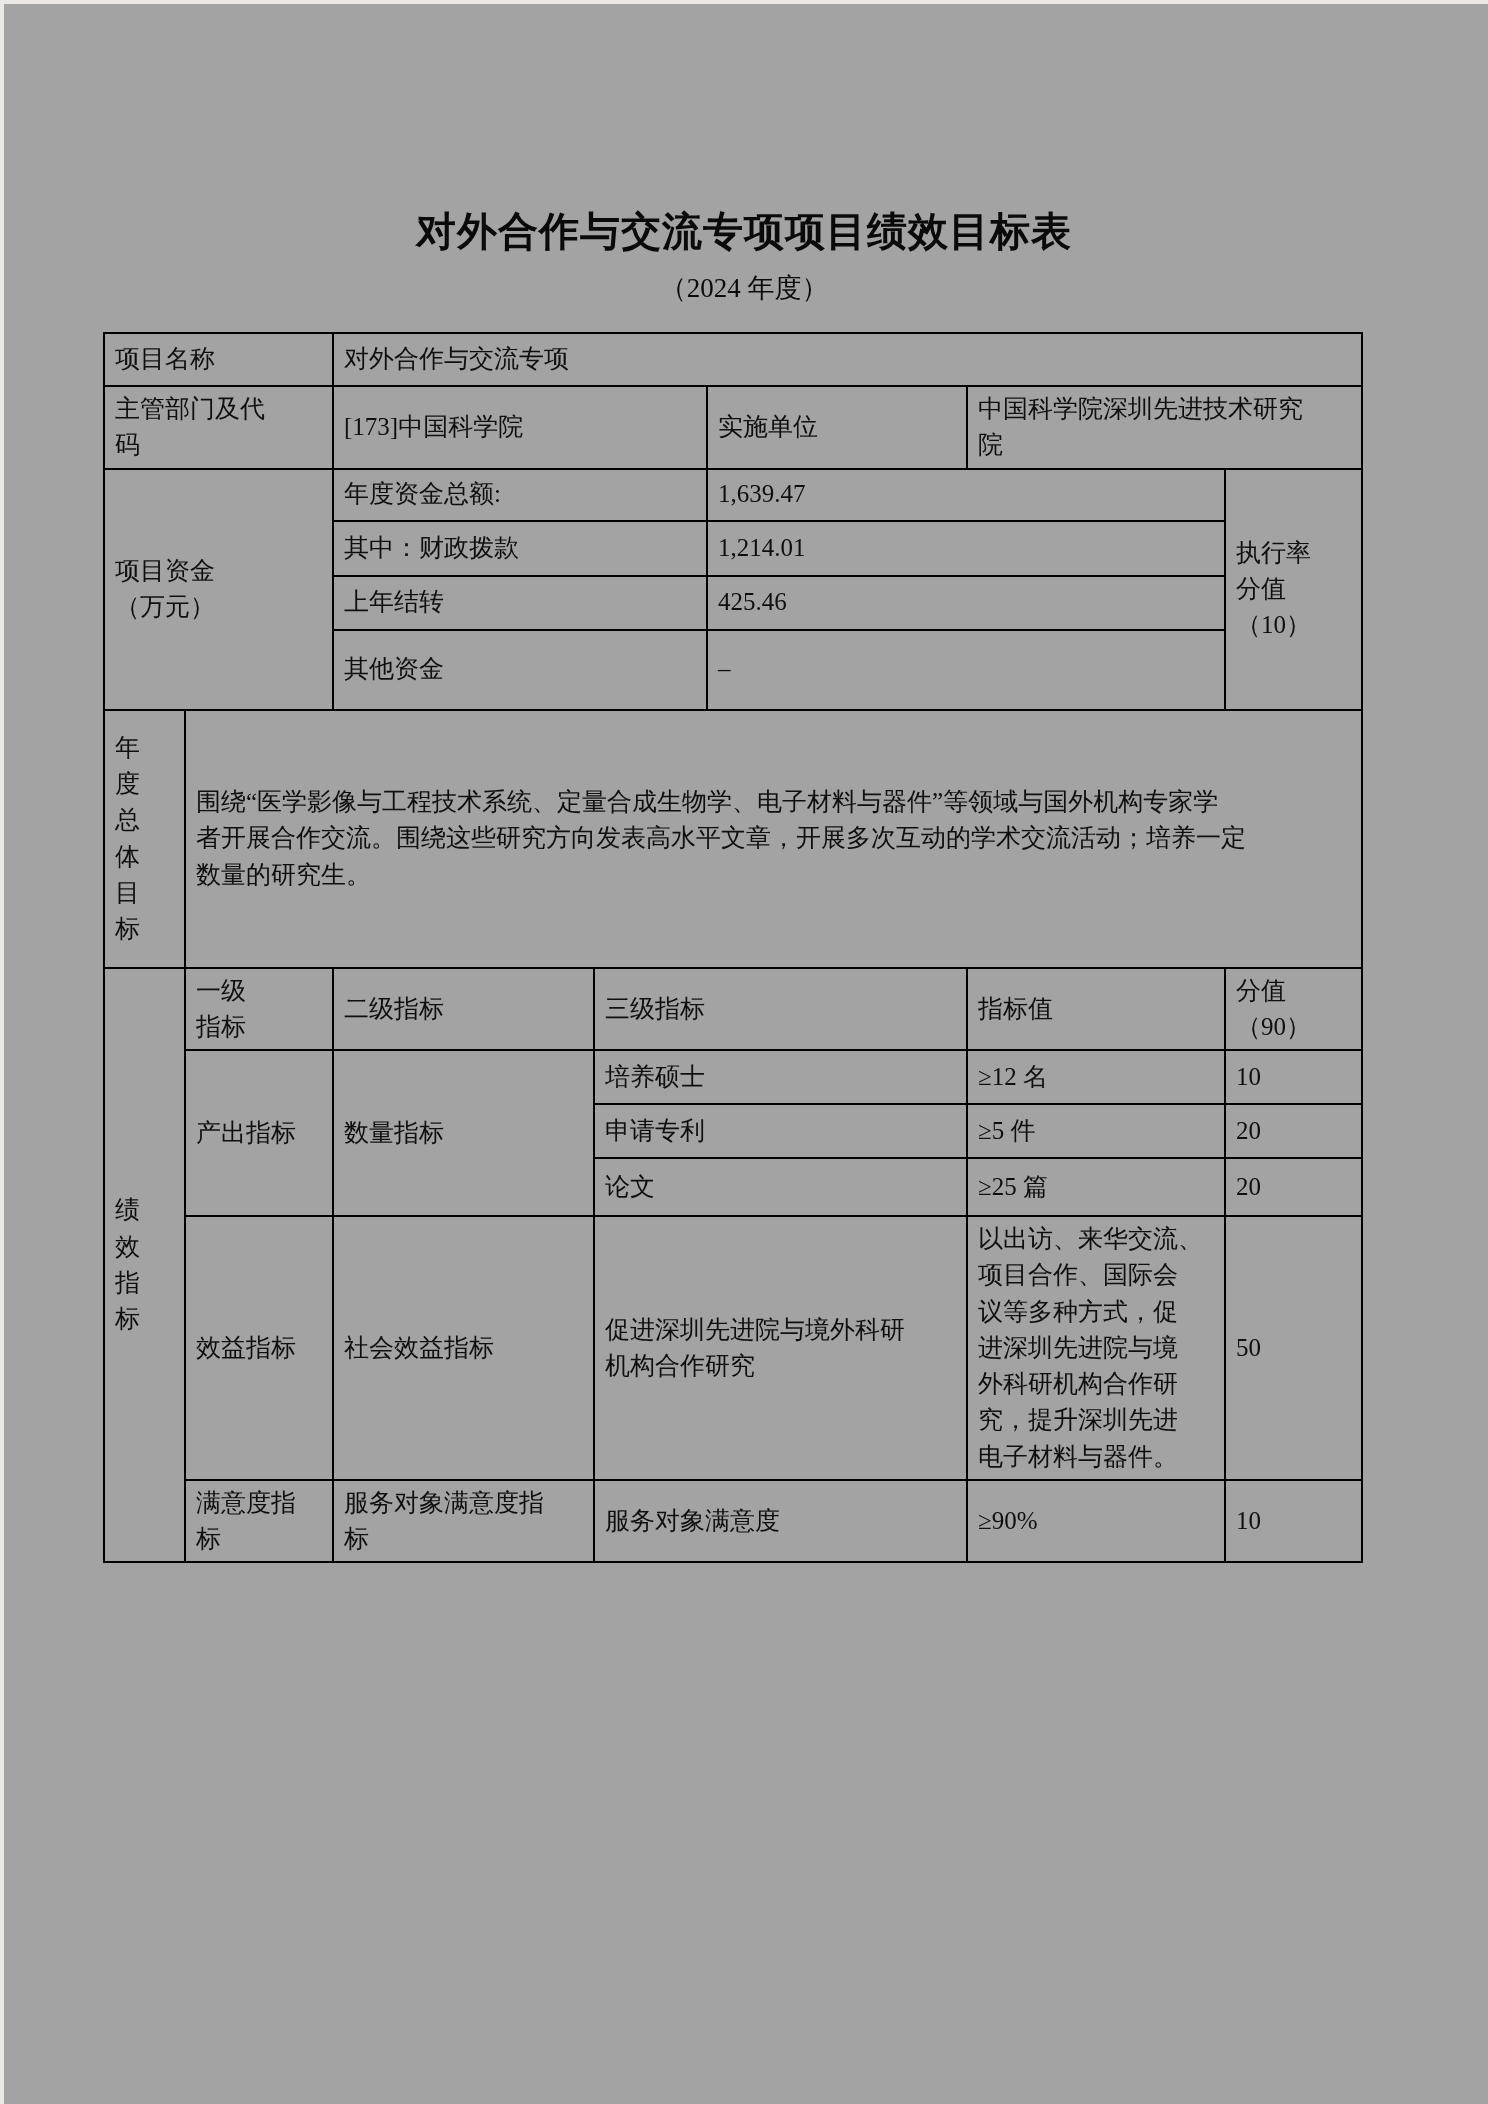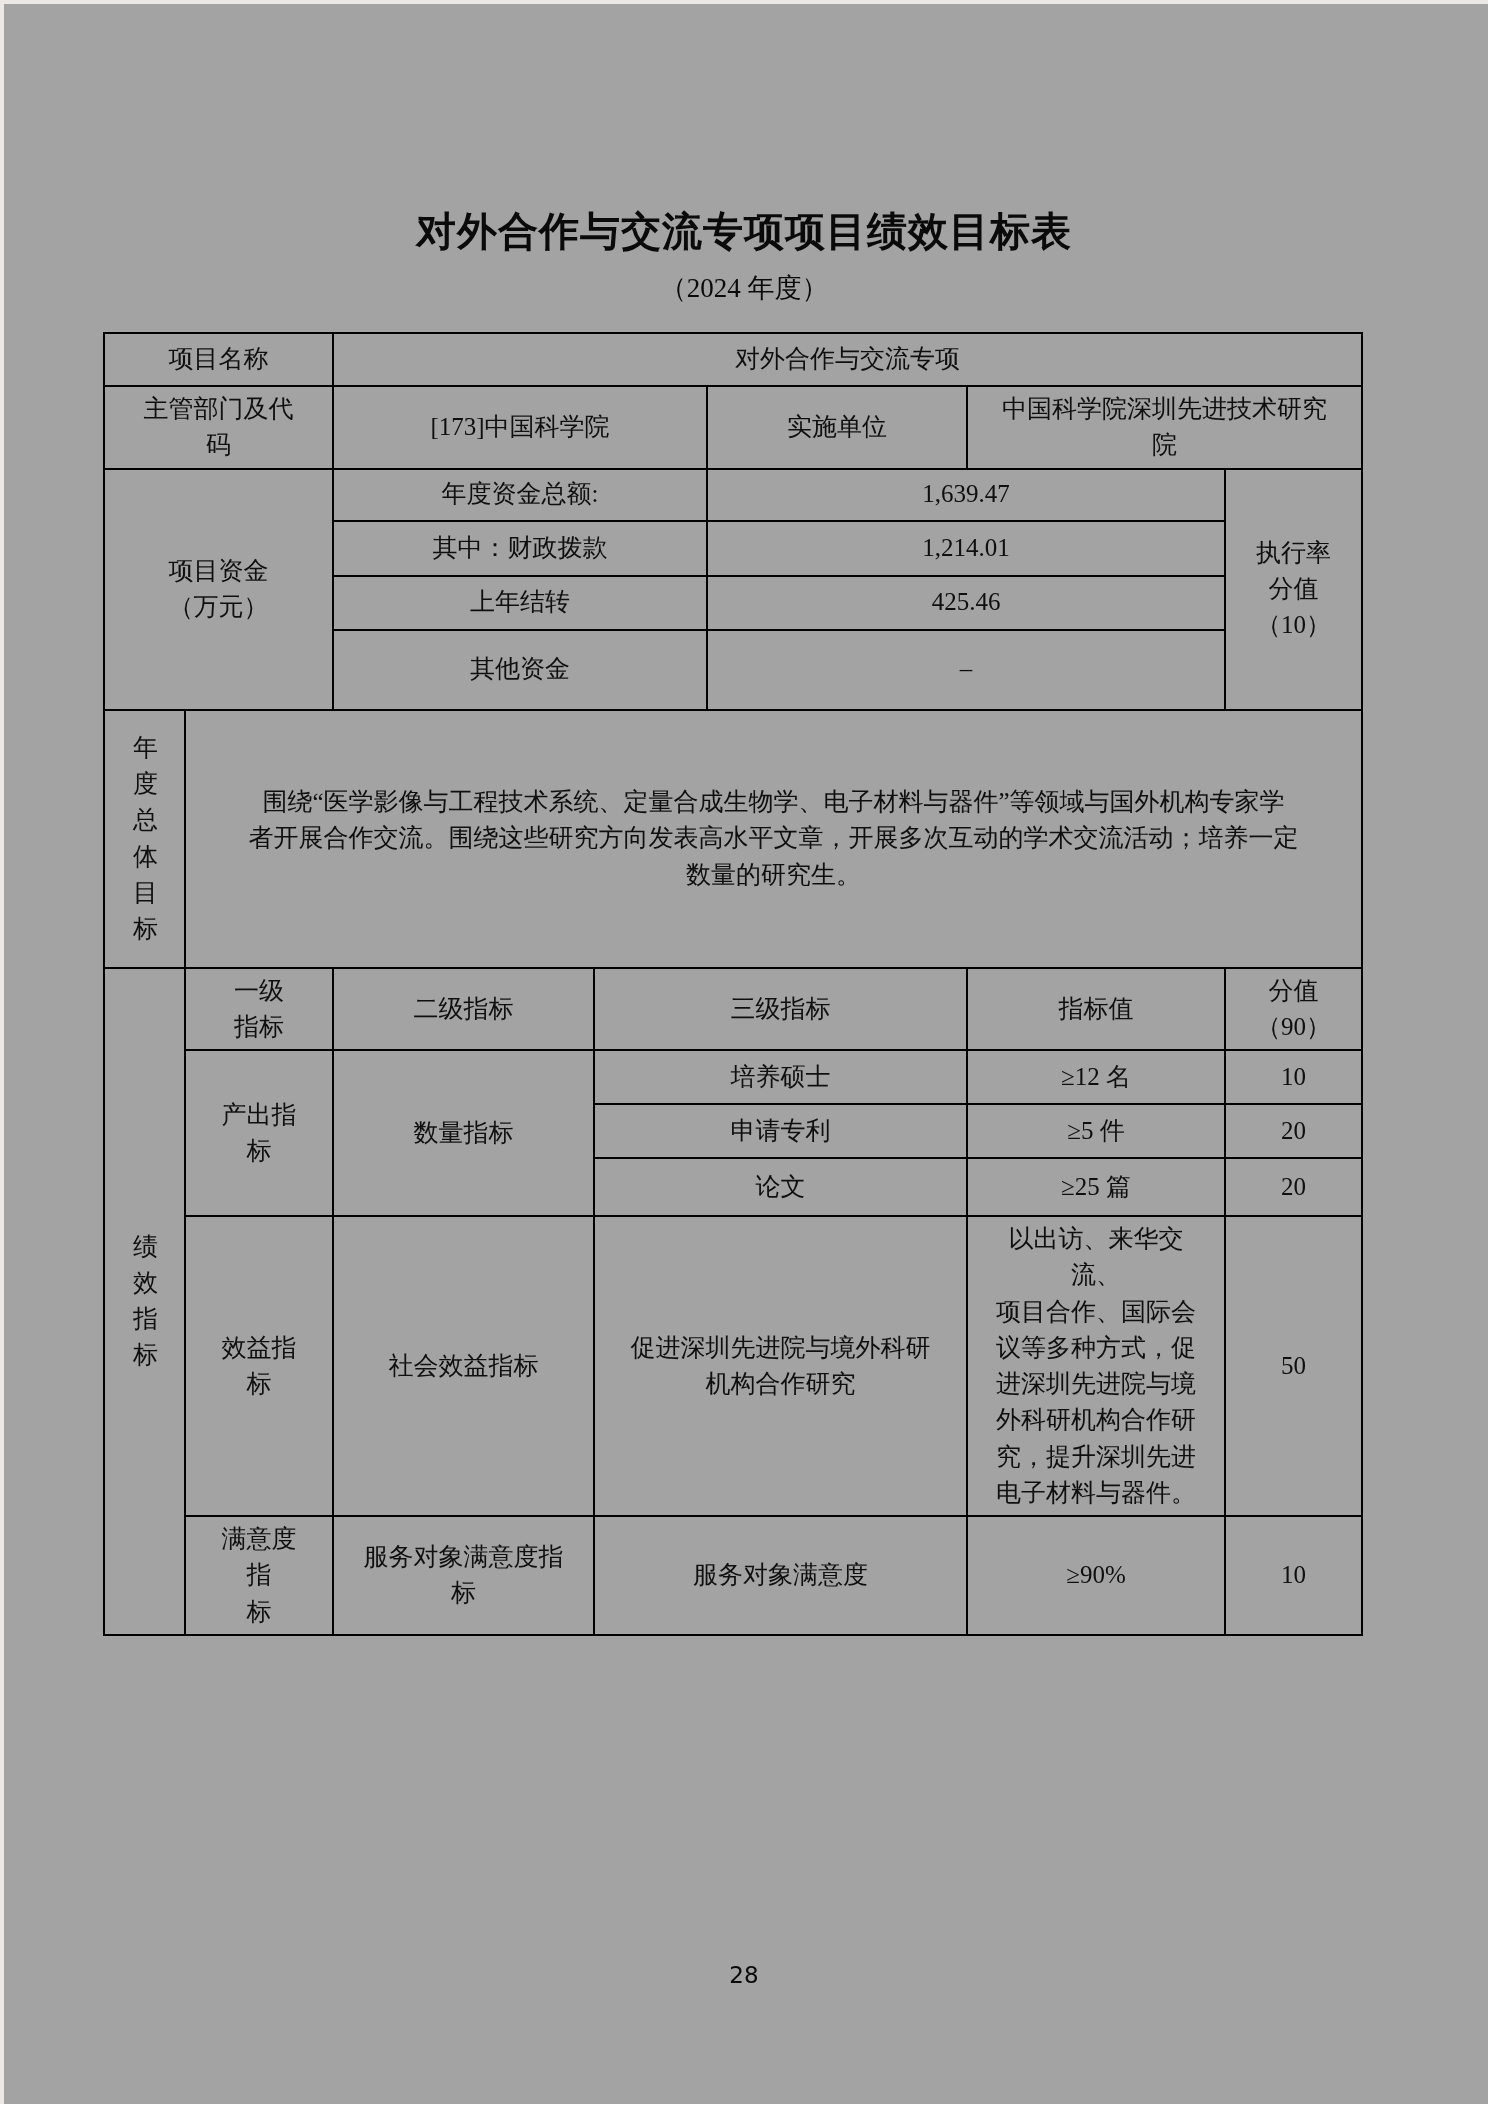--- a/index.html
+++ b/index.html
@@ -23,22 +23,22 @@
     position:absolute; top:270px; left:0; width:100%;
     text-align:center; font-size:27px; color:#0a0a0a;
   }
   table.main {
     position:absolute; left:103px; top:332px;
     width:1258px; border-collapse:collapse; table-layout:fixed;
     font-size:25px; color:#0f0f0f;
   }
   table.main td {
     border:2px solid #000;
-    text-align:center; vertical-align:middle;
-    padding:4px 28px; line-height:1.45;
+    text-align:left; vertical-align:middle;
+    padding:4px 10px; line-height:1.45;
     overflow:hidden;
   }
   .pre { white-space:pre-line; }
   .vlabel { white-space:pre-line; line-height:1.45; padding:4px 2px; }
   .num { text-align:right; padding-right:28px; }
   .fund-name0 { text-align:left; padding-left:24px; }
   .fund-name1 { text-align:center; padding-left:50px; }
   .fund-name2 { text-align:center; padding-left:145px; }
   .fund-name3 { text-align:center; padding-left:110px; }
   .goal-text { text-align:left; padding:10px 24px; line-height:1.7; white-space:pre-line; }
@@ -174,15 +174,14 @@
 标</td>
       <td class="pre">服务对象满意度指
 标</td>
       <td colspan="2" class="ind3">服务对象满意度</td>
       <td>≥90%</td>
       <td>10</td>
     </tr>
   </tbody>
     </table>
 
-  <div class="page-number">28</div>
 
 </div>
 
 </body></html>

